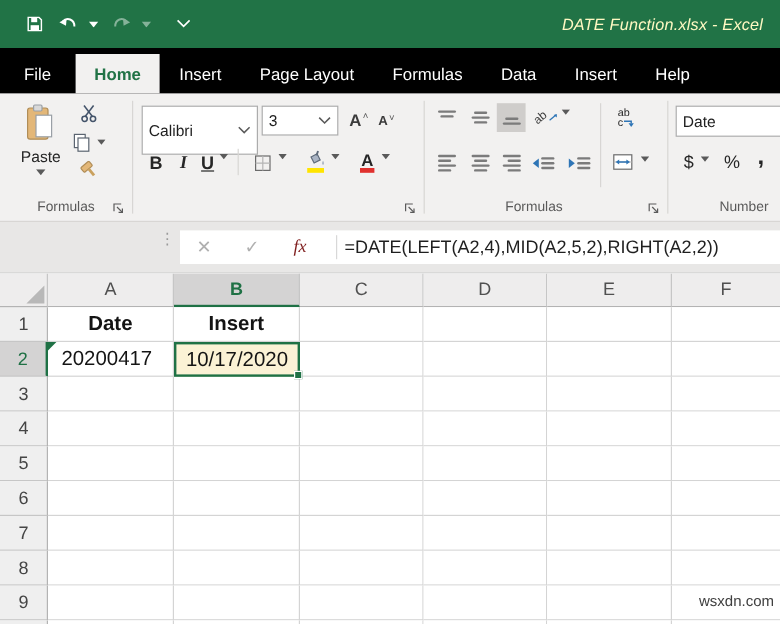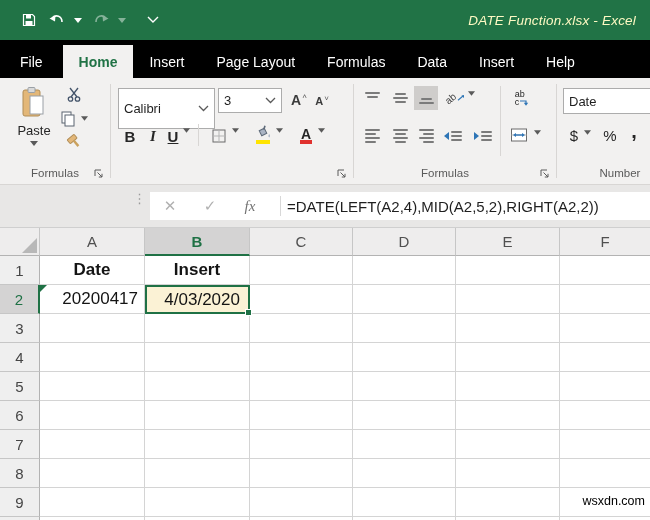--- a/index.html
+++ b/index.html
@@ -56,42 +56,42 @@
 
   .num-glyph { font-size:15px; color:#262626; }
 
   
   .fbar { height:43px; background:#e8e7e6; position:relative; border-bottom:1px solid #cfcfcf; }
   .namebox { position:absolute; left:8px; top:7px; width:114px; height:28px; background:#fff; border:1px solid #e0e0e0; display:flex; align-items:center; padding:0 8px; font-size:14px; color:#1f1f1f; cursor:text; }
   .namebox .nb-caret { margin-left:auto; color:#8a8a8a; font-size:9px; }
   .fdots { position:absolute; left:133px; top:10px; color:#9a9a9a; font-size:13px; letter-spacing:0; line-height:7px; text-align:center; width:8px; }
   .fx-zone { position:absolute; left:150px; top:7px; right:0; height:28px; background:#fff; display:flex; align-items:center; }
   .fx-btn { width:40px; height:100%; display:flex; align-items:center; justify-content:center; font-size:15px; color:#b0b0b0; cursor:pointer; }
-  .fx-ins { font-family:"Liberation Serif", serif; font-style:italic; color:#737373; font-size:15px; }
+  .fx-ins { font-family:"Liberation Serif", serif; font-style:italic; color:#7f1d1d; font-size:15px; }
   .fx-div { width:1px; height:20px; background:#d8d8d8; margin:0 6px 0 10px; }
   .formula-text { font-size:15px; color:#1f1f1f; white-space:nowrap; }
 
   
   .grid { position:relative; height:292px; overflow:hidden; background:#fff; }
   .grow { display:flex; }
   .hcell, .rh, .cell { flex:none; }
   .hcell { height:28px; background:#eeeded; border-right:1px solid #c6c6c6; border-bottom:1px solid #b3b3b3; display:flex; align-items:center; justify-content:center; font-size:15px; color:#505050; cursor:pointer; }
   .hcell.sel { background:#d4d3d3; color:#1f7145; font-weight:700; border-bottom:2px solid #1f7145; }
   .corner { width:40px; height:28px; background:#eeeded; border-right:1px solid #c6c6c6; border-bottom:1px solid #b3b3b3; position:relative; cursor:pointer; }
   .corner i { position:absolute; right:2px; bottom:2px; width:0; height:0; border-bottom:15px solid #b8b8b8; border-left:15px solid transparent; }
   .rh { width:40px; height:29px; background:#efefef; border-right:1px solid #b3b3b3; border-bottom:1px solid #c6c6c6; display:flex; align-items:center; justify-content:center; font-size:15px; color:#454545; cursor:pointer; }
   .rh.sel { background:#d4d3d3; color:#1f7145; border-right:2px solid #1f7145; }
   .cell { height:29px; border-right:1px solid #d4d4d4; border-bottom:1px solid #d4d4d4; font-size:17px; color:#141414; display:flex; align-items:center; background:#fff; }
   .c-a{width:105px;} .c-b{width:105px;} .c-c{width:103px;} .c-d{width:103px;} .c-e{width:104px;} .c-f{width:90px; border-right:none;}
   .cell.hdr { font-weight:700; justify-content:center; }
-  .cell.rnum { justify-content:flex-end; padding-right:6px; position:relative; }
+  .cell.rnum { justify-content:center; padding-right:6px; position:relative; }
   .flag { position:absolute; top:0; left:0; width:0; height:0; border-top:7px solid #1f7145; border-right:7px solid transparent; }
   .cell.active { background:#fbf2d5; border:2px solid #1f7145; position:relative; justify-content:flex-end; padding-right:8px; z-index:2; }
   .handle { position:absolute; right:-4px; bottom:-4px; width:7px; height:7px; background:#1f7145; border:1px solid #fff; z-index:3; }
-  .watermark { position:absolute; right:5px; top:266px; font-size:12.5px; color:#000000; z-index:5; }
+  .watermark { position:absolute; right:5px; top:266px; font-size:12.5px; color:#404040; z-index:5; }
 </style>
 </head>
 <body>
 
 <div class="app">
 
   <div class="titlebar">
     <div class="qat">
       <span class="qat-btn">
         <svg width="16" height="16" viewBox="0 0 16 16">
@@ -437,21 +437,21 @@
       <div class="cell c-f"></div>
     </div>
 
     <div class="grow">
       <div class="rh sel">2</div>
       <div class="cell c-a rnum">
           <i class="flag"></i>
           <span>20200417</span>
         </div>
       <div class="cell c-b active">
-          <span>4/03/2020</span>
+          <span>10/17/2020</span>
           <i class="handle"></i>
         </div>
       <div class="cell c-c"></div>
       <div class="cell c-d"></div>
       <div class="cell c-e"></div>
       <div class="cell c-f"></div>
     </div>
 
     <div class="grow">
       <div class="rh">3</div>

